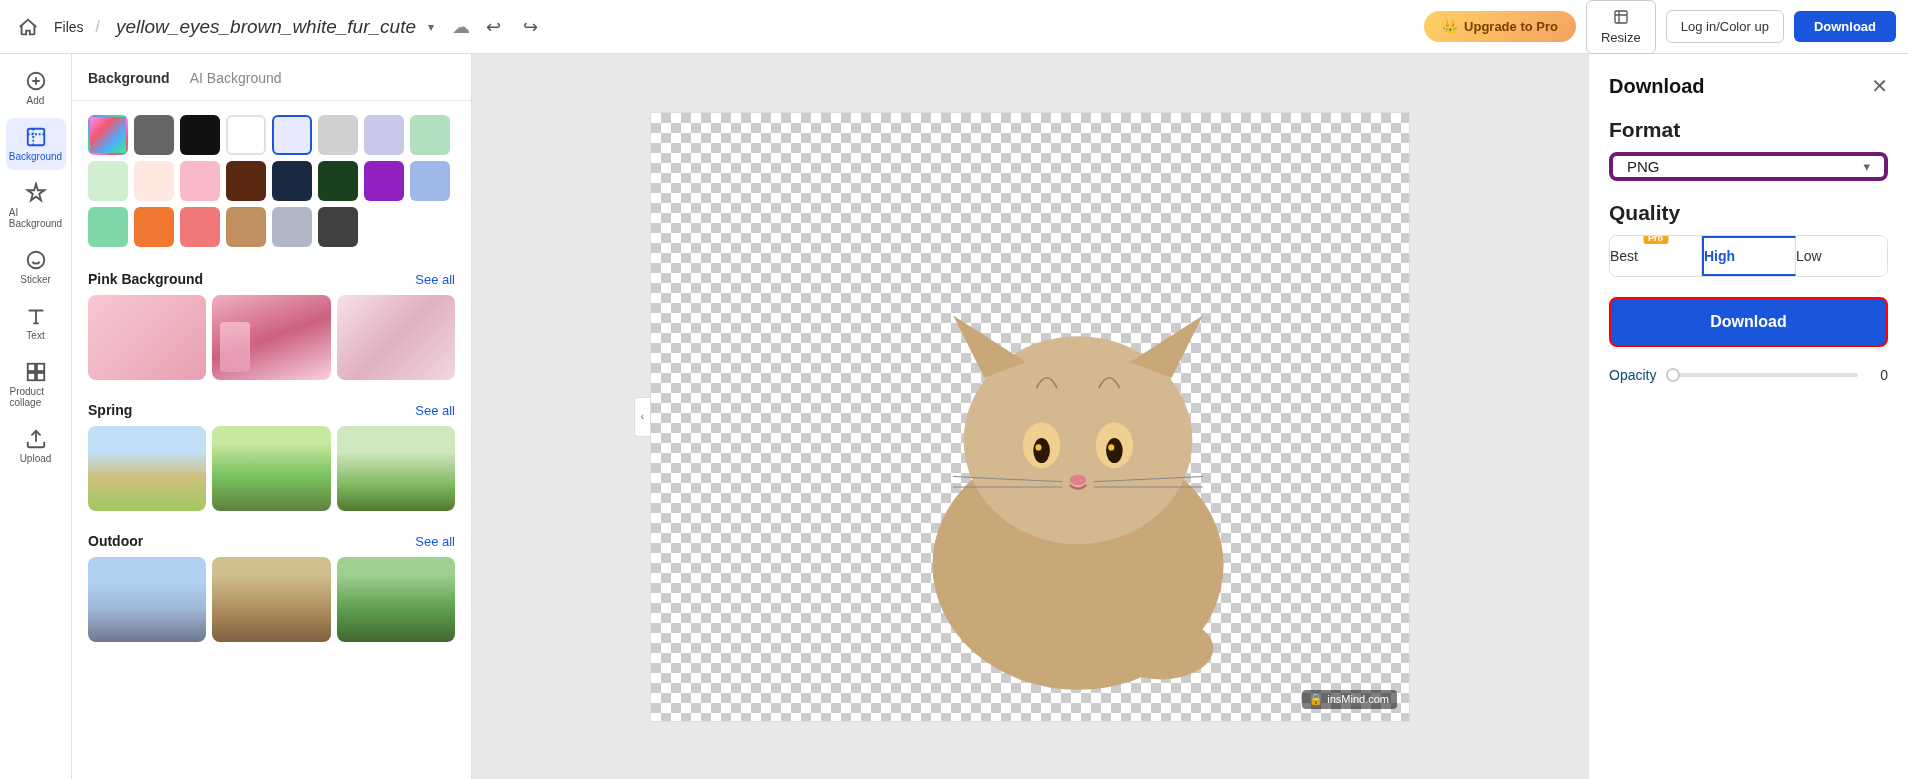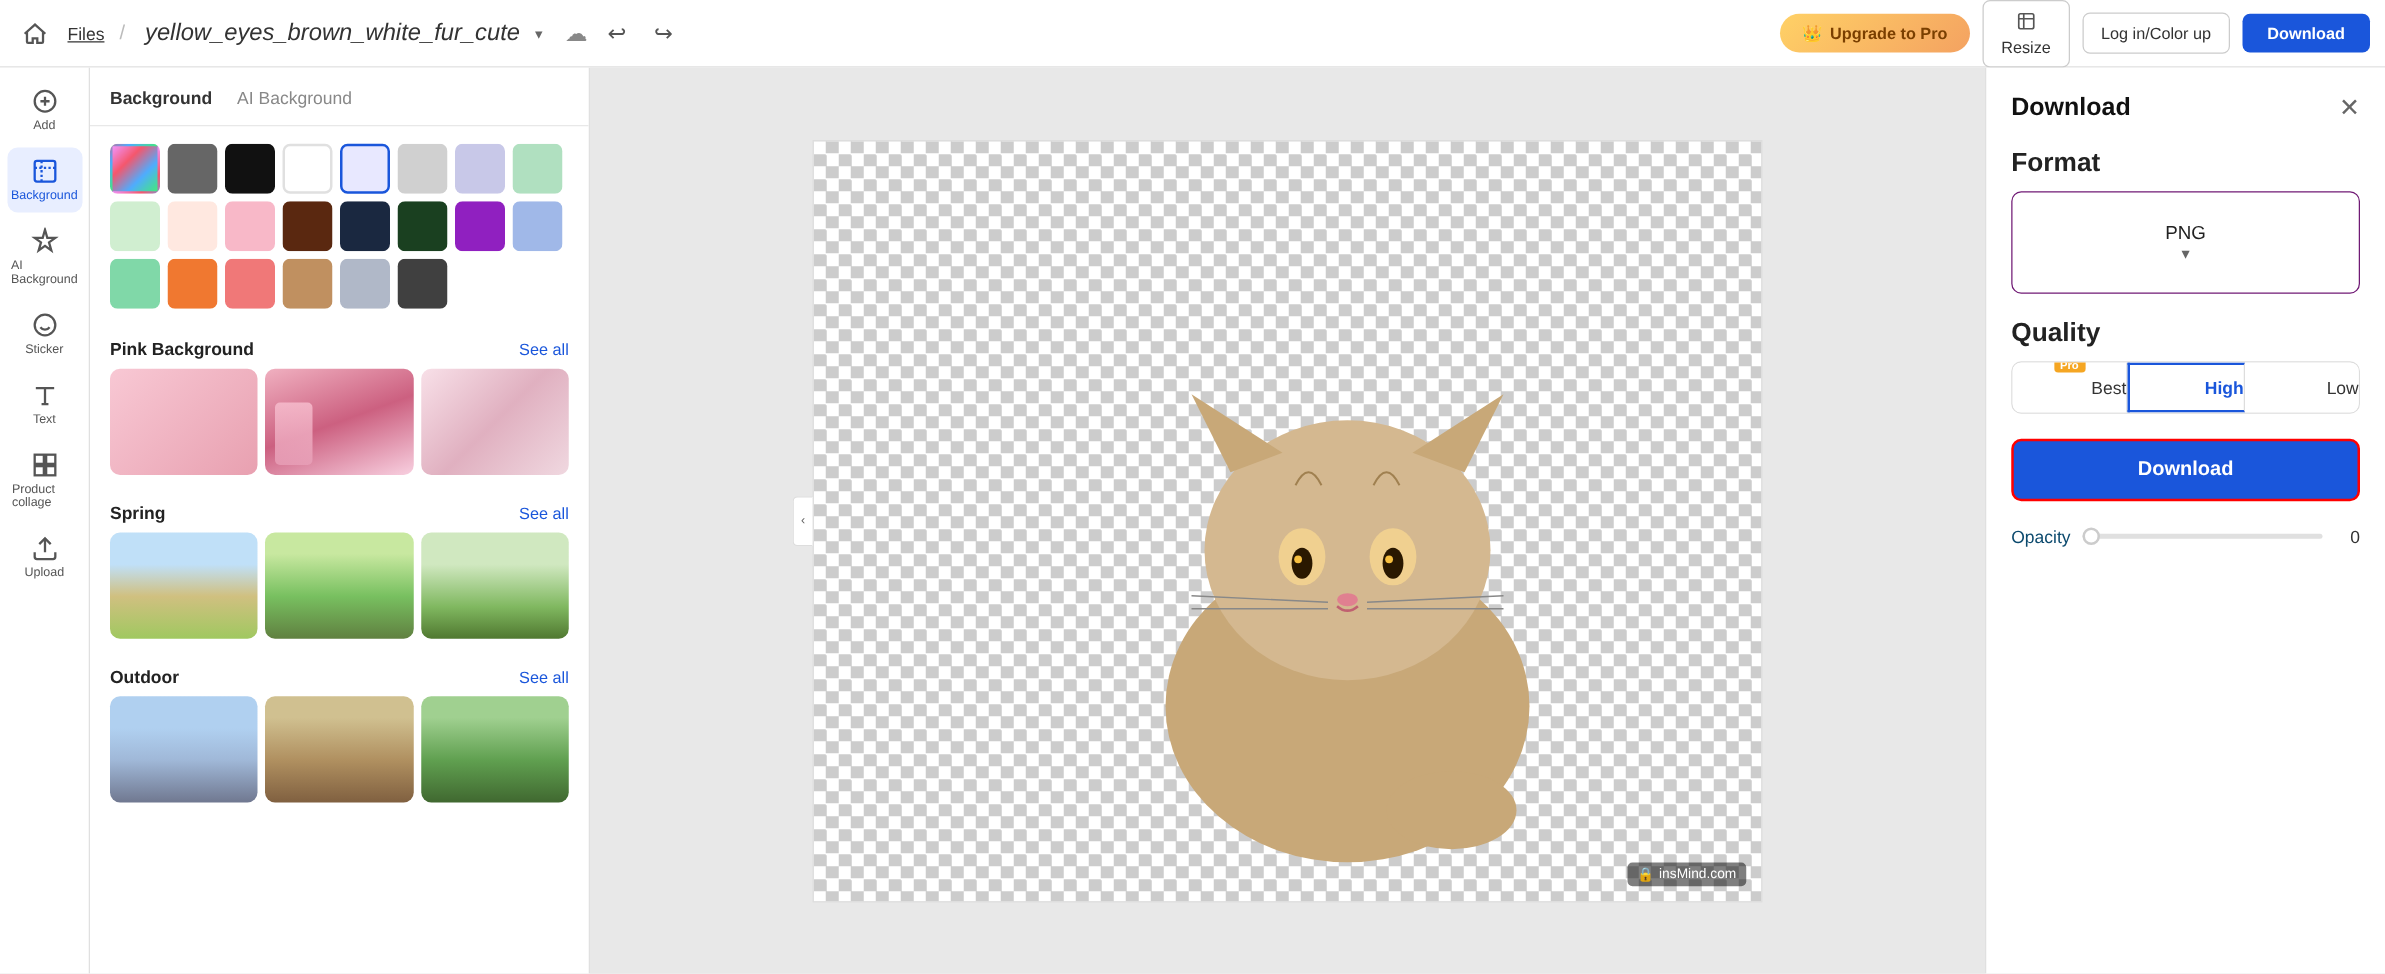--- a/index.html
+++ b/index.html
@@ -4,21 +4,21 @@
   <style>
     * { box-sizing: border-box; margin: 0; padding: 0; }
     body { font-family: -apple-system, BlinkMacSystemFont, 'Segoe UI', sans-serif; background: #f0f0f0; width: 1908px; height: 779px; overflow: hidden; display: flex; flex-direction: column; }
 
     
     .topbar {
       display: flex; align-items: center; height: 54px; background: #fff;
       border-bottom: 1px solid #e0e0e0; padding: 0 12px; gap: 10px; flex-shrink: 0;
     }
     .topbar-home-icon { width: 32px; height: 32px; display: flex; align-items: center; justify-content: center; cursor: pointer; }
-    .topbar-files { font-size: 14px; color: #333; font-weight: 500; cursor: pointer; text-decoration: underline; }
+    .topbar-files { font-size: 14px; color: #333; font-weight: 500; cursor: pointer; }
     .topbar-filename { font-size: 19px; color: #333; margin-left: 4px; cursor: pointer; font-style: italic; }
     .topbar-dropdown-icon { margin-left: 2px; cursor: pointer; color: #666; font-size: 12px; }
     .topbar-cloud-icon { margin-left: 8px; color: #888; cursor: pointer; font-size: 18px; }
     .topbar-undo, .topbar-redo { background: none; border: none; cursor: pointer; color: #555; font-size: 18px; padding: 4px 6px; }
     .topbar-spacer { flex: 1; }
     .upgrade-btn {
       background: linear-gradient(135deg, #ffd166, #f4a261);
       border: none; border-radius: 20px; padding: 8px 18px;
       font-size: 13px; font-weight: 600; color: #7a3f00; cursor: pointer;
       display: flex; align-items: center; gap: 6px;
@@ -122,29 +122,29 @@
     .download-panel-header {
       display: flex; justify-content: space-between; align-items: center; margin-bottom: 20px;
     }
     .download-panel-title { font-size: 20px; font-weight: 700; color: #111; }
     .close-btn { background: none; border: none; cursor: pointer; font-size: 20px; color: #666; }
 
     .section-label { font-size: 21px; font-weight: 600; color: #222; margin-bottom: 10px; }
 
     .format-select-wrapper {
       display: flex; align-items: center; justify-content: space-between;
-      border: 1px solid #701a75; border-radius: 8px; padding: 24px 14px; cursor: pointer; margin-bottom: 20px; flex-direction: column;
+      border: 4px solid #701a75; border-radius: 8px; padding: 2px 14px; cursor: pointer; margin-bottom: 20px;
     }
     .format-value { font-size: 15px; color: #222; }
     .format-arrow { color: #666; font-size: 13px; }
 
     .quality-section { margin-bottom: 20px; }
     .quality-options { display: flex; gap: 0; border: 1px solid #ddd; border-radius: 8px; overflow: hidden; }
     .quality-btn {
-      flex: 1; padding: 10px 0; text-align: right; font-size: 14px; background: #fff;
+      flex: 1; padding: 10px 0; text-align: left; font-size: 14px; background: #fff;
       border: none; cursor: pointer; color: #333; position: relative;
     }
     .quality-btn.active { background: #fff; border: 2px solid #1a56db; color: #1a56db; font-weight: 600; }
     .quality-btn:not(:last-child) { border-right: 1px solid #ddd; }
     .pro-badge {
       position: absolute; top: -4px; left: 50%; transform: translateX(-50%);
       background: #f5a623; color: #fff; font-size: 9px; font-weight: 700;
       padding: 1px 5px; border-radius: 3px;
     }
 

